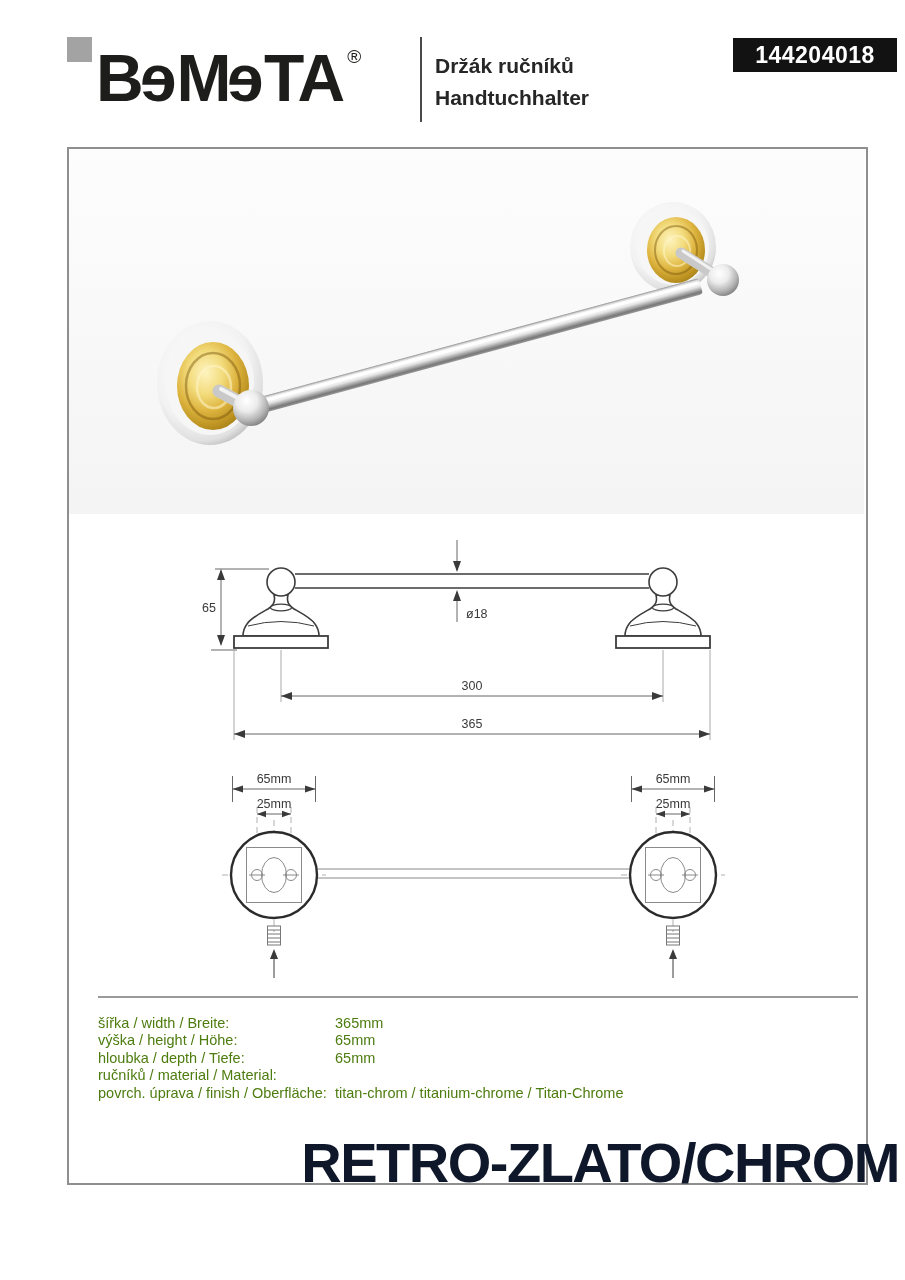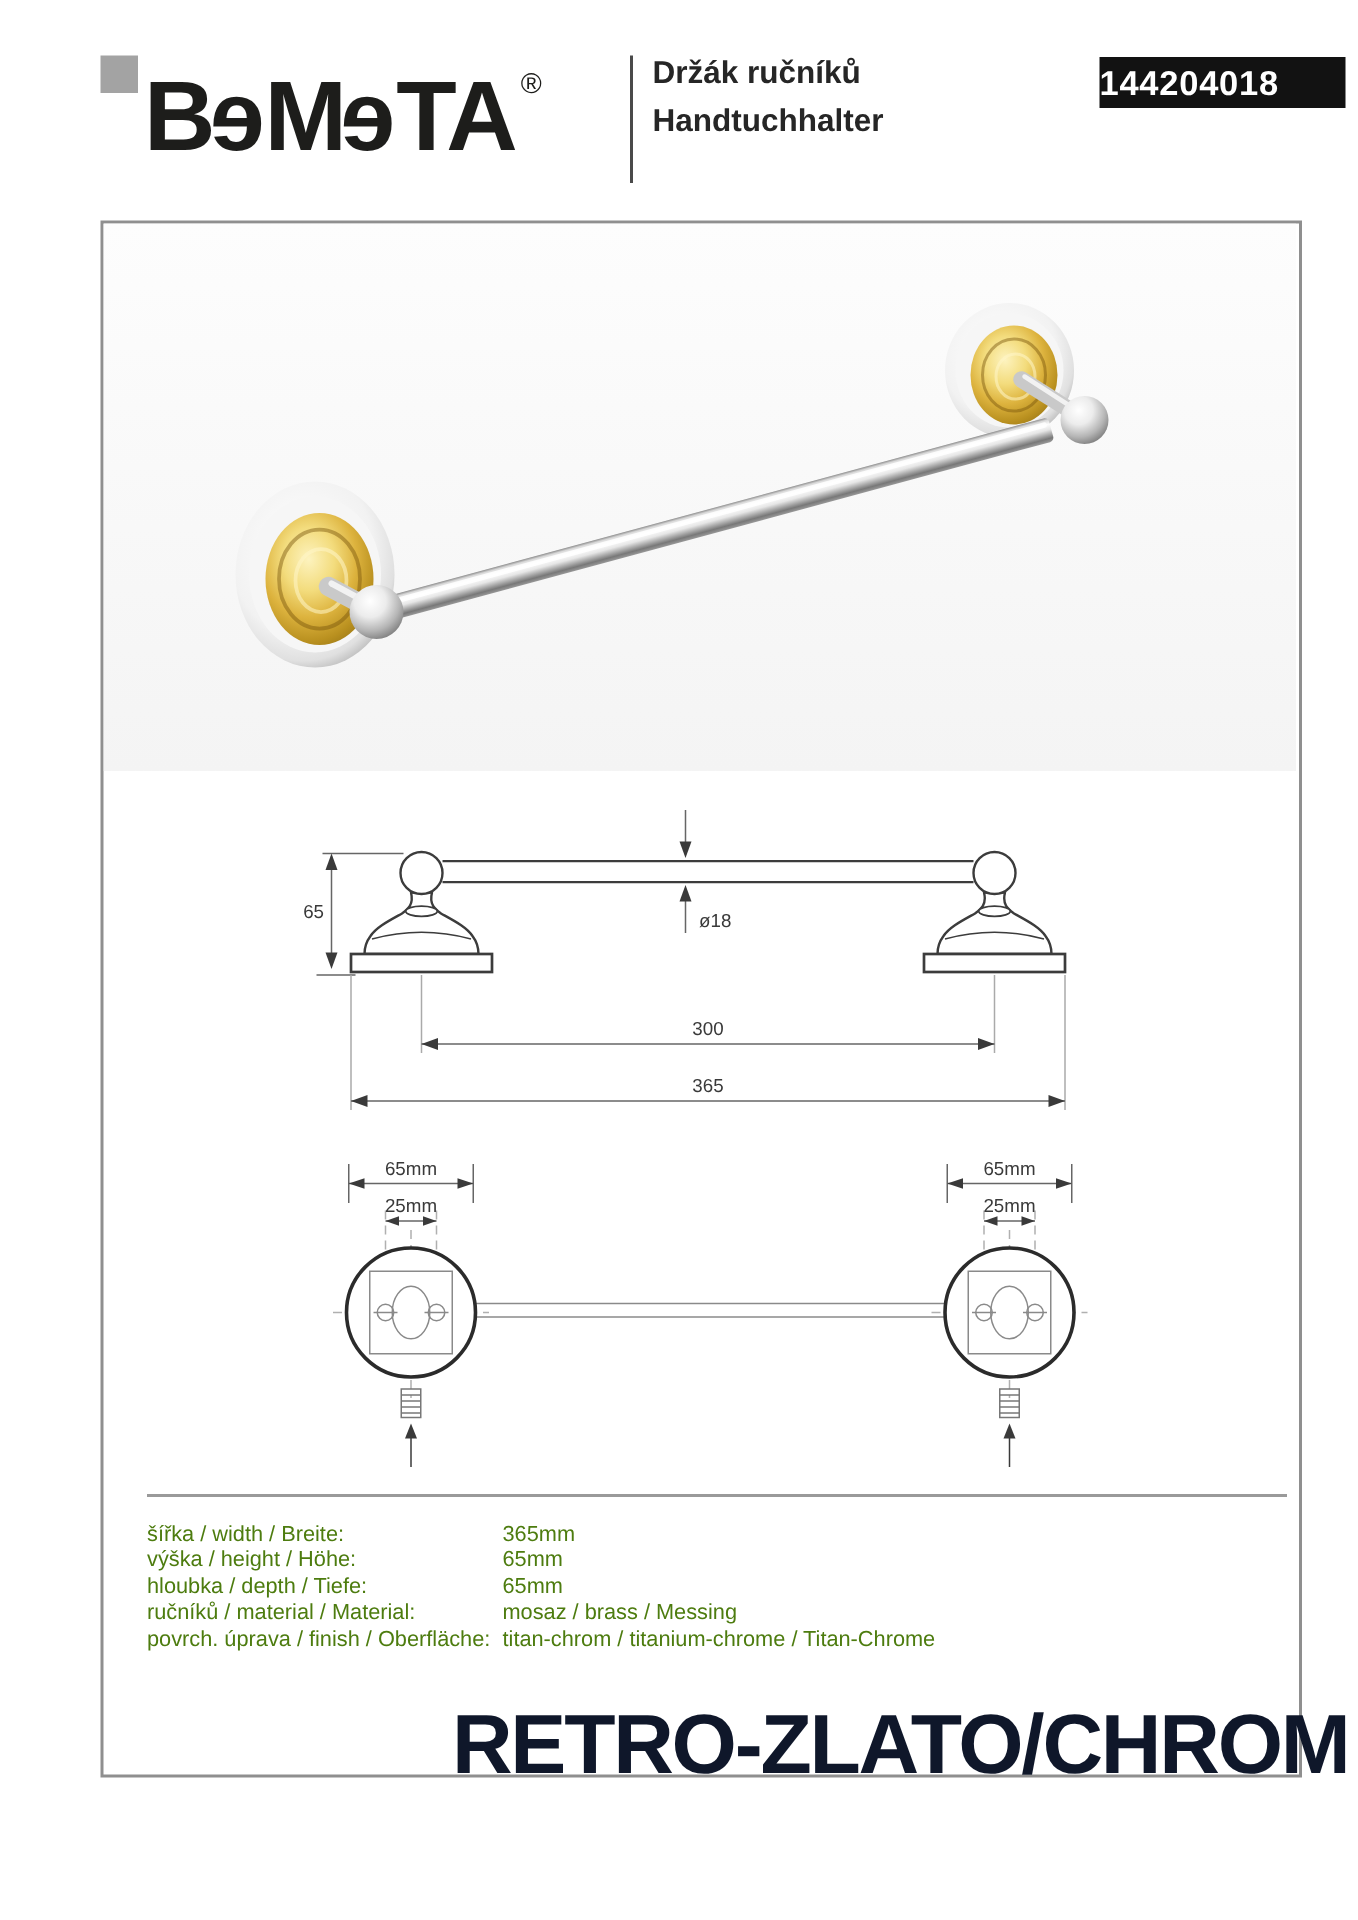--- a/index.html
+++ b/index.html
@@ -8,23 +8,23 @@
     font-family:"Liberation Sans",sans-serif;color:#1d1d1b;
   }
   
   .logo-square{position:absolute;left:67px;top:37px;width:25px;height:25px;background:#a3a3a3;}
   .brand{position:absolute;left:96px;top:24px;font-size:66px;line-height:66px;font-weight:bold;
          letter-spacing:-2px;color:#1d1d1b;white-space:nowrap;}
   .brand .flip{display:inline-block;transform:scaleX(-1);}
   .brand .reg{display:inline-block;transform:none;font-size:19px;font-weight:normal;
               vertical-align:38px;letter-spacing:0;margin-left:4px;}
   .header-divider{position:absolute;left:420px;top:37px;width:2px;height:85px;background:#4a4a4a;}
-  .titles{position:absolute;left:435px;top:33px;font-size:21px;line-height:32px;font-weight:bold;color:#262626;}
+  .titles{position:absolute;left:435px;top:50px;font-size:21px;line-height:32px;font-weight:bold;color:#262626;}
   .code-box{position:absolute;left:733px;top:38px;width:164px;height:34px;background:#121212;
-            color:#ffffff;font-size:23px;font-weight:bold;line-height:34px;letter-spacing:.5px;}
+            color:#ffffff;font-size:23px;font-weight:bold;text-align:center;line-height:34px;letter-spacing:.5px;}
   
   .main-box{position:absolute;left:67px;top:147px;width:797px;height:1034px;border:2px solid #8f8f8f;background:#fff;}
   .photo-svg{position:absolute;left:69px;top:149px;}
   .drawing-svg{position:absolute;}
   .front-view{left:180px;top:525px;}
   .mount-view{left:180px;top:760px;}
   .separator{position:absolute;left:98px;top:996px;width:760px;height:2px;background:#9a9a9a;}
   
   .params{position:absolute;left:98px;top:1015px;width:740px;}
   .params h2{margin:0 0 17px 0;font-size:18px;font-weight:bold;color:#1d1d1b;}
@@ -237,21 +237,20 @@
     <div class="param-row">
       <span class="lbl">výška / height / Höhe:</span>
       <span class="val">65mm</span>
     </div>
     <div class="param-row">
       <span class="lbl">hloubka / depth / Tiefe:</span>
       <span class="val">65mm</span>
     </div>
     <div class="param-row">
       <span class="lbl">ručníků / material / Material:</span>
-      <span class="val">mosaz / brass / Messing</span>
     </div>
     <div class="param-row">
       <span class="lbl">povrch. úprava / finish / Oberfläche:</span>
       <span class="val">titan-chrom / titanium-chrome / Titan-Chrome</span>
     </div>
   </div>
 
   <div class="footer-name">RETRO-ZLATO/CHROM</div>
 
 </div>

